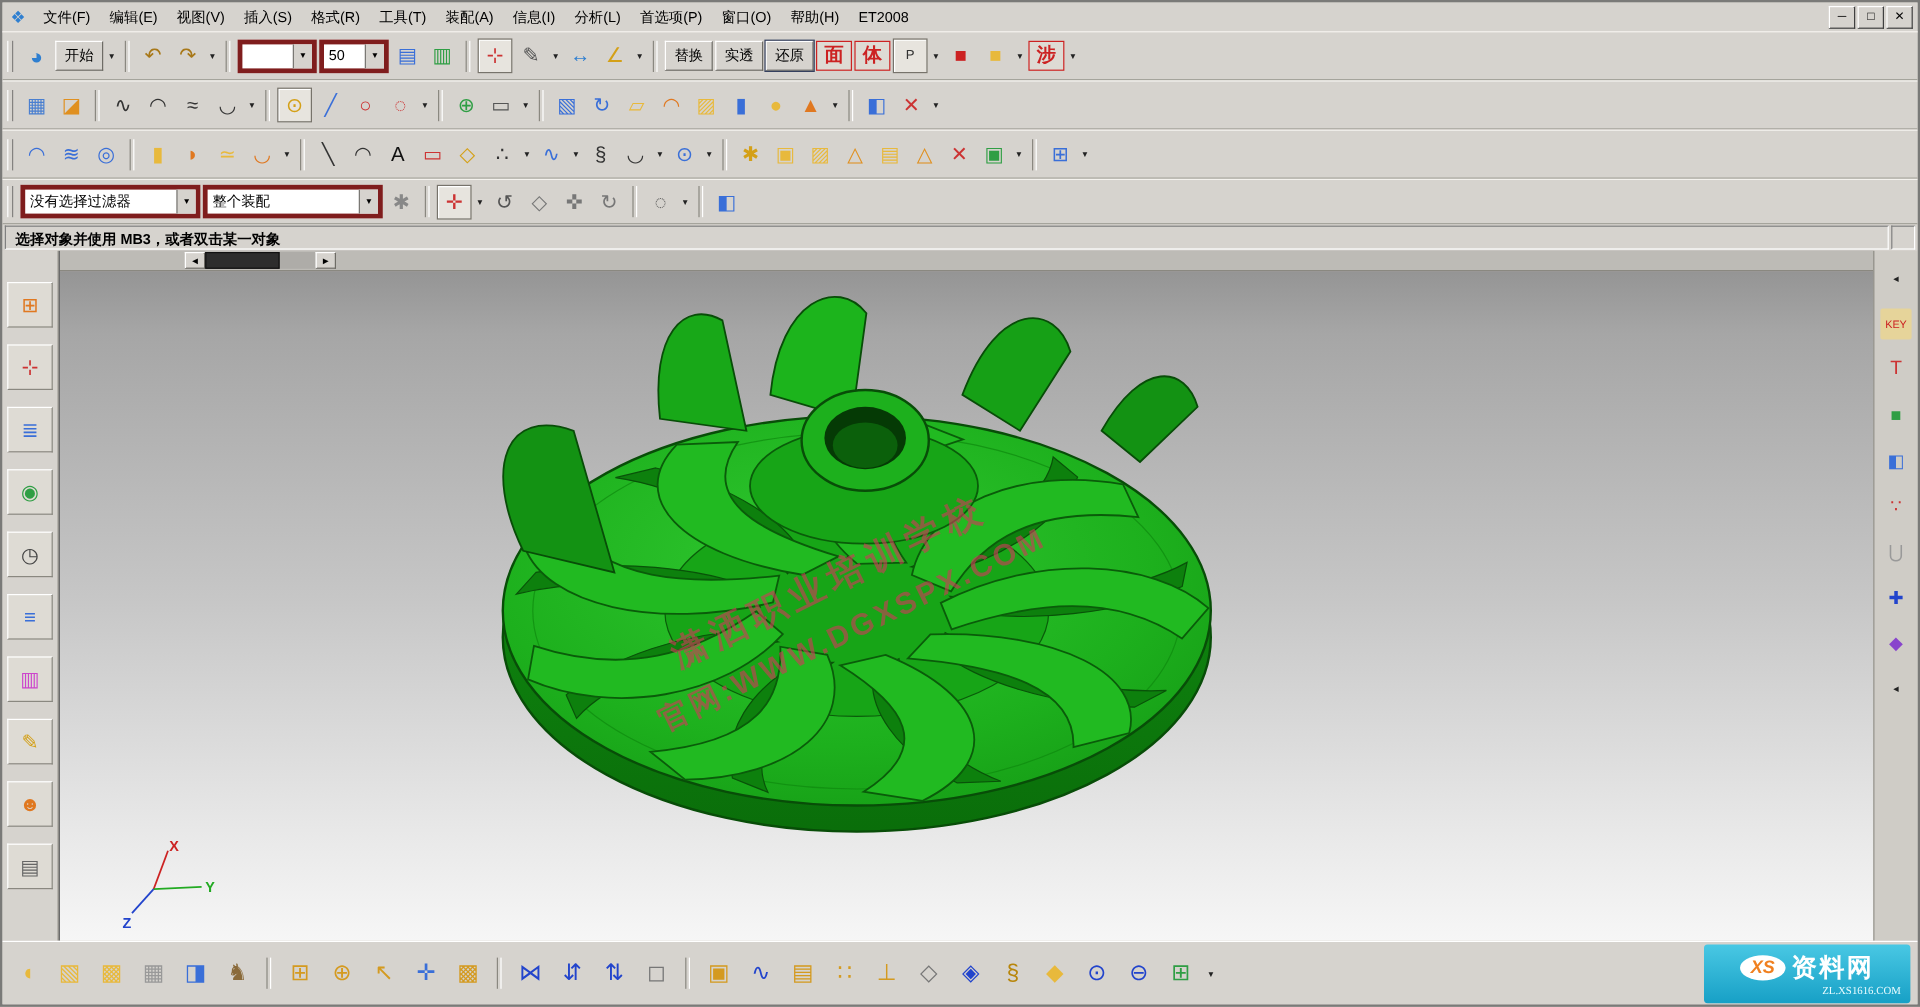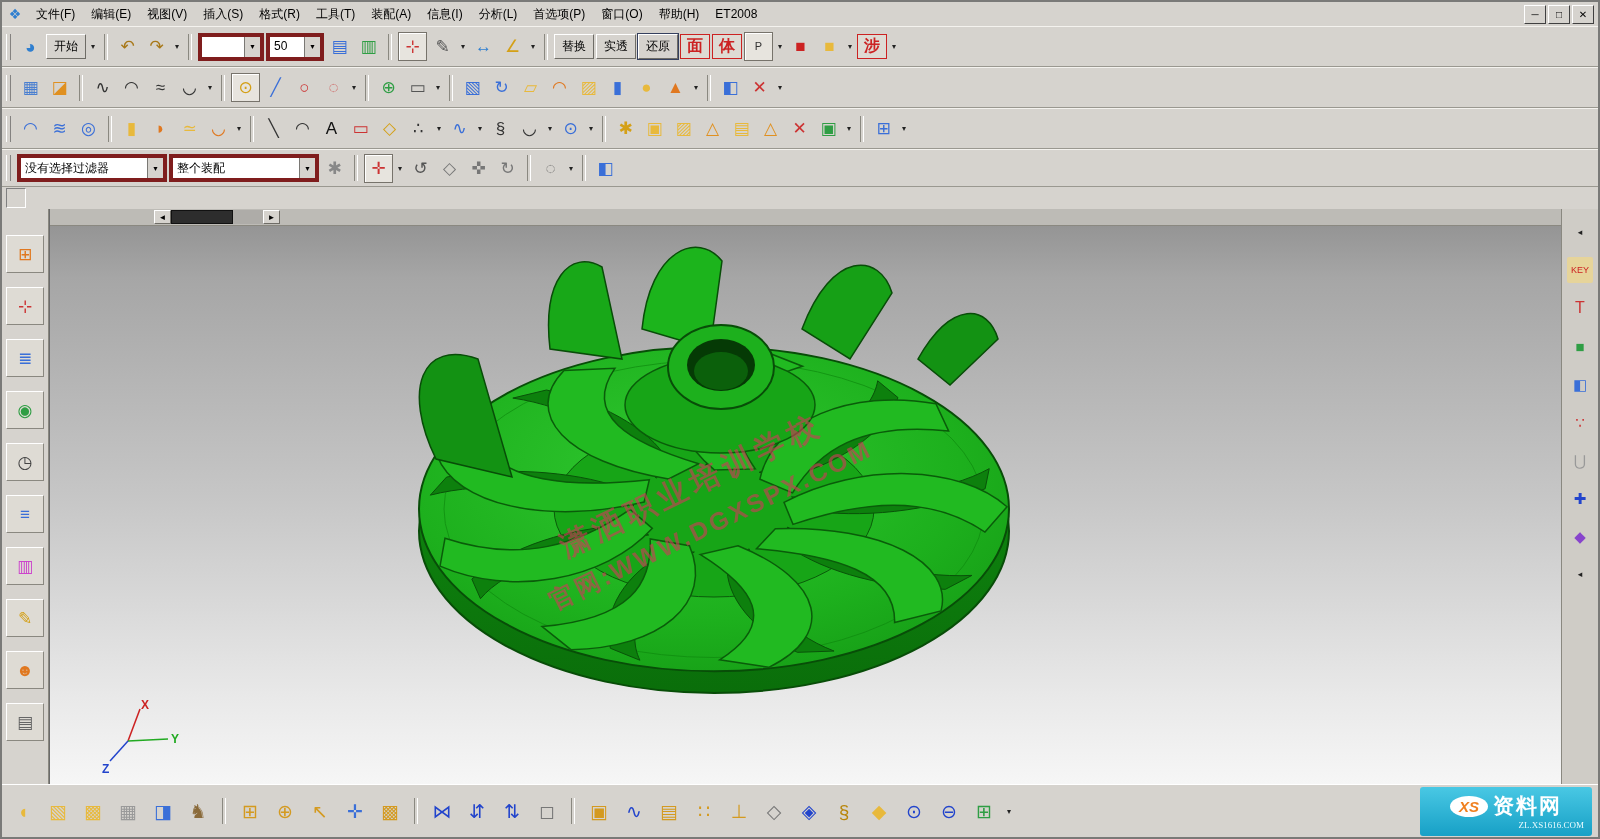--- a/index.html
+++ b/index.html
@@ -240,20 +240,21 @@
       <span class="tb-icon" style="color: rgb(119, 119, 119);">✜</span>
       <span class="tb-icon" style="color: rgb(119, 119, 119);">↻</span>
       <span class="tb-sep"></span>
       <span class="tb-icon" style="color: rgb(85, 85, 85);">◌</span>
       <span class="tb-drop">▾</span>
       <span class="tb-sep"></span>
       <span class="tb-icon" style="color: rgb(58, 111, 216);">◧</span>
     </div>
 
   <div class="statusbar">
+    <div class="status-msg">选择对象并使用 MB3，或者双击某一对象</div>
     <div class="status-box"></div>
   </div>
 
   <div class="main">
     <div class="left-rail">
         <span class="tb-icon" style="color: rgb(224, 120, 32);">⊞</span>
         <span class="tb-icon" style="color: rgb(204, 51, 51);">⊹</span>
         <span class="tb-icon" style="color: rgb(58, 111, 216);">≣</span>
         <span class="tb-icon" style="color: rgb(47, 158, 68);">◉</span>
         <span class="tb-icon" style="color: rgb(68, 68, 68);">◷</span>

